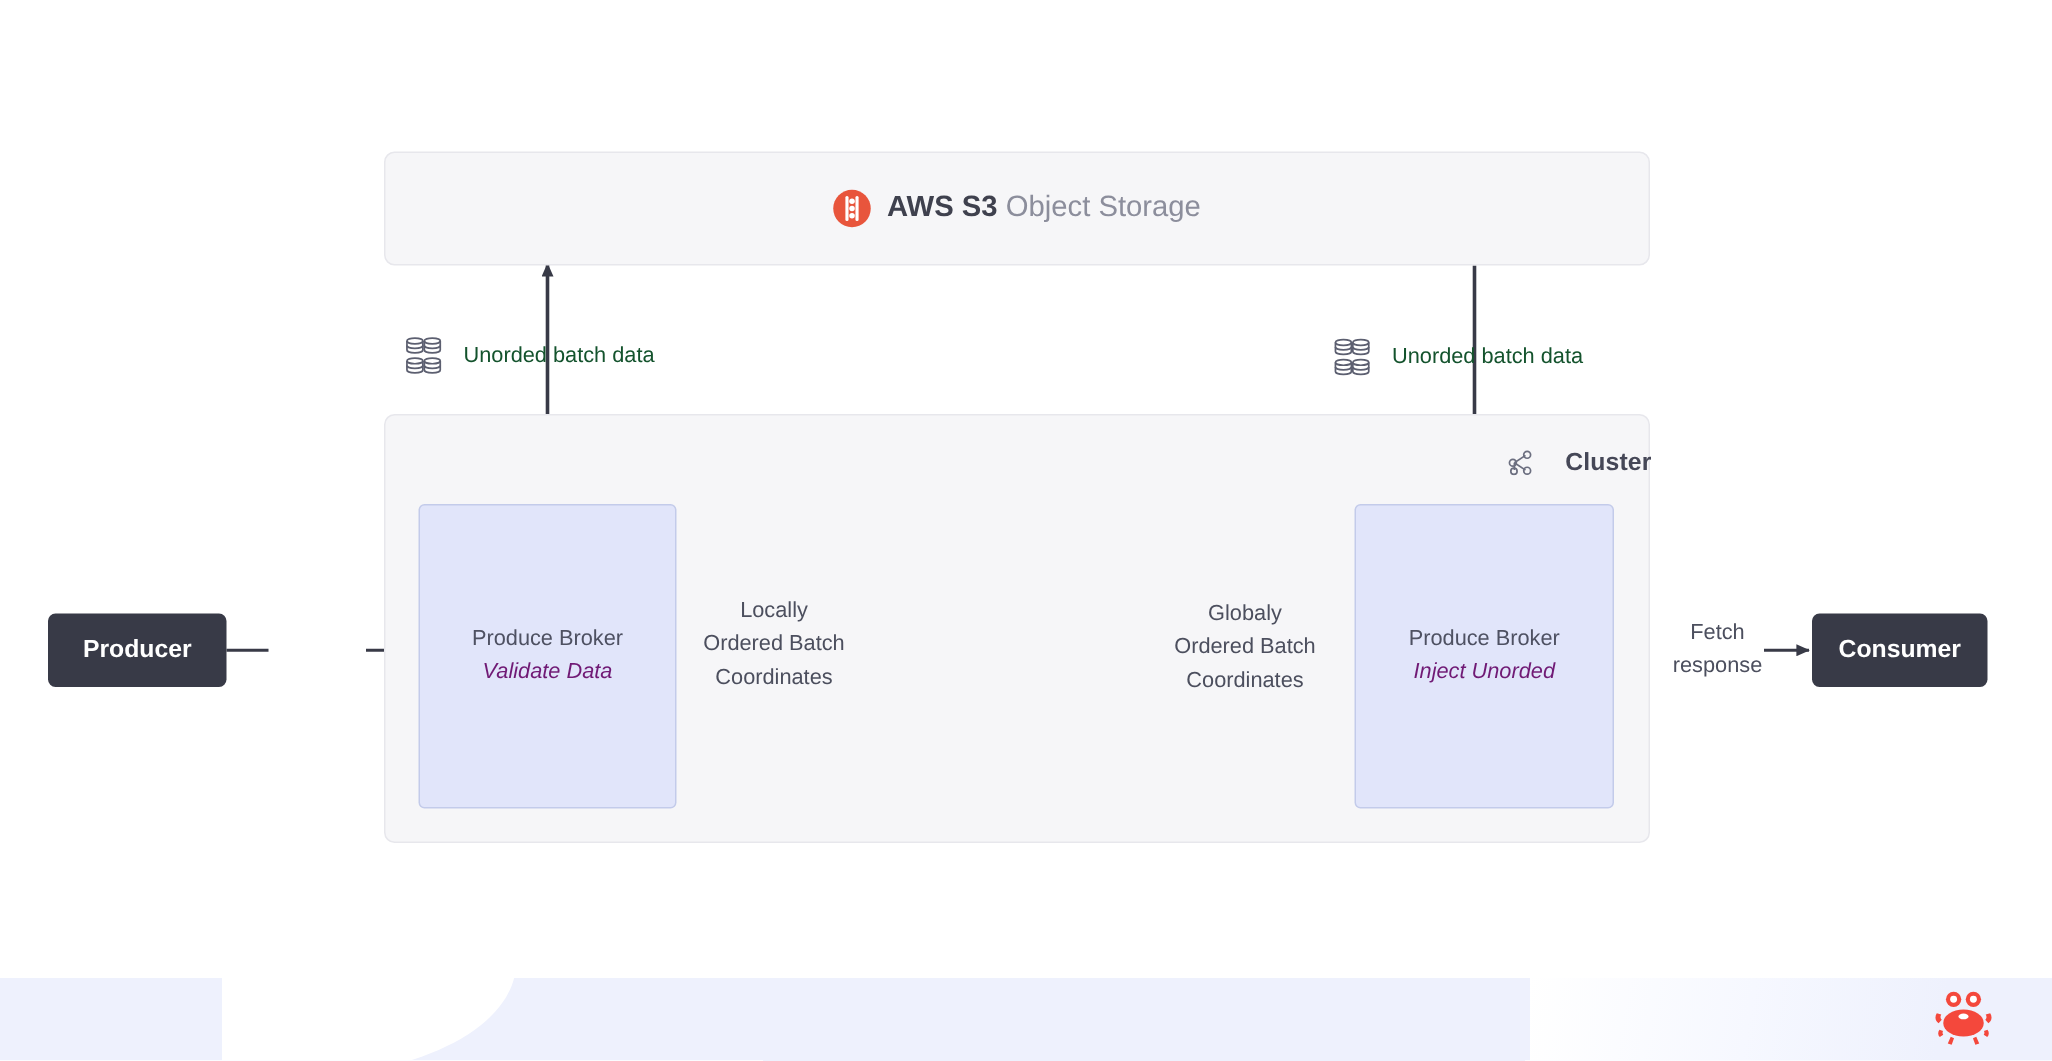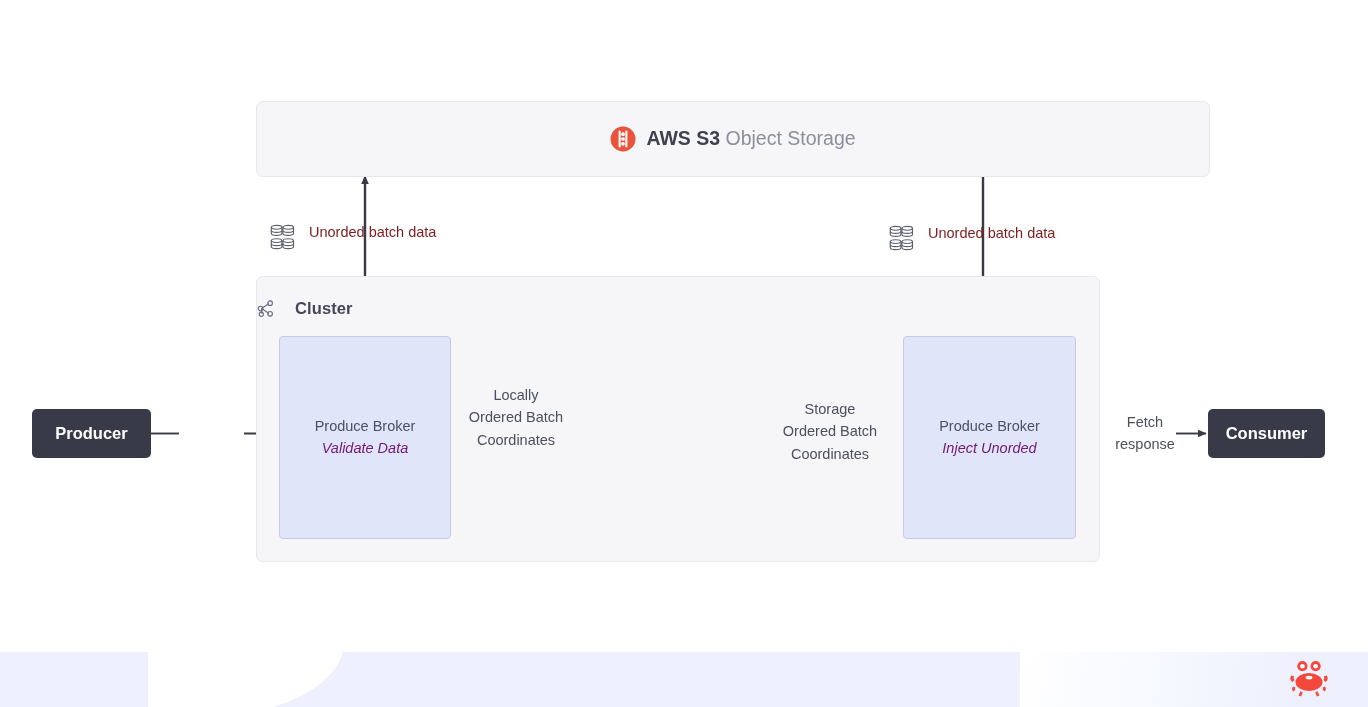--- a/index.html
+++ b/index.html
@@ -54,21 +54,21 @@
     top: 657px;
     width: 42px;
     height: 40px;
   }
 
   
   .s3-box {
     position: absolute;
     left: 256px;
     top: 101px;
-    width: 954px;
+    width: 844px;
     height: 76px;
     background: #f6f6f8;
     border: 1px solid #e7e7ec;
     border-radius: 7px;
     display: flex;
     align-items: center;
     justify-content: center;
     gap: 10px;
   }
   .s3-icon { width: 26px; height: 26px; flex: none; display: block; }
@@ -87,21 +87,21 @@
     border: 1px solid #e7e7ec;
     border-radius: 7px;
   }
   .cluster-head {
     position: absolute;
     left: 0;
     top: 22px;
     width: 844px;
     display: flex;
     align-items: center;
-    justify-content: flex-start;
+    justify-content: flex-end;
     gap: 21px;
   }
   .cluster-icon { width: 17px; height: 17px; display: block; }
   .cluster-label {
     font-size: 16.5px;
     font-weight: 700;
     color: #454757;
     letter-spacing: .1px;
   }
 
@@ -152,30 +152,31 @@
   
   .edge-label {
     position: absolute;
     text-align: center;
     font-size: 14.5px;
     color: #4c4f5e;
     line-height: 1.55;
     white-space: nowrap;
   }
   .lbl-produce-request { left: 160px; top: 411px; width: 90px; }
-  .lbl-locally    { left: 452px; top: 384px; width: 128px; }
+  .lbl-locally    { left: 452px; top: 396px; width: 128px; }
   .lbl-globaly    { left: 766px; top: 398px; width: 128px; }
   .lbl-fetch      { left: 1103px; top: 411px; width: 84px; }
 
   .store-label {
     position: absolute;
     display: flex;
+    align-items: center;
     gap: 9px;
     font-size: 14.5px;
-    color: #7f1d1d;
+    color: #14532d;
     white-space: nowrap;
   }
   .store-left  { left: 270px; top: 224px; }
   .store-right { left: 889px; top: 225px; }
   .db-icon { width: 30px; height: 26px; display: block; flex: none; }
 
   
   .wires {
     position: absolute;
     left: 0; top: 0;
@@ -319,21 +320,21 @@
   </div>
 
 
   <div class="edge-label lbl-locally">
     <div>Locally</div>
     <div>Ordered Batch</div>
     <div>Coordinates</div>
   </div>
 
   <div class="edge-label lbl-globaly">
-    <div>Storage</div>
+    <div>Globaly</div>
     <div>Ordered Batch</div>
     <div>Coordinates</div>
   </div>
 
   <div class="edge-label lbl-fetch">
     <div>Fetch</div>
     <div>response</div>
   </div>
 
   <div class="footer-band">

